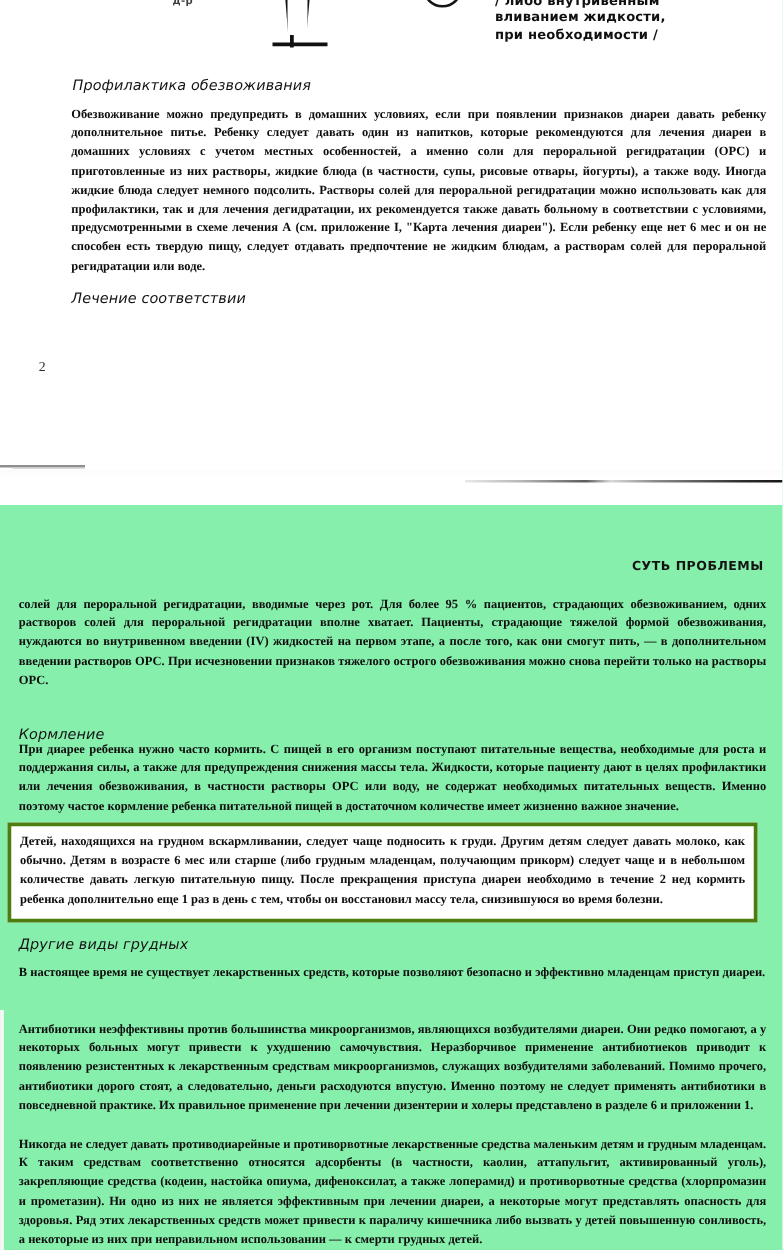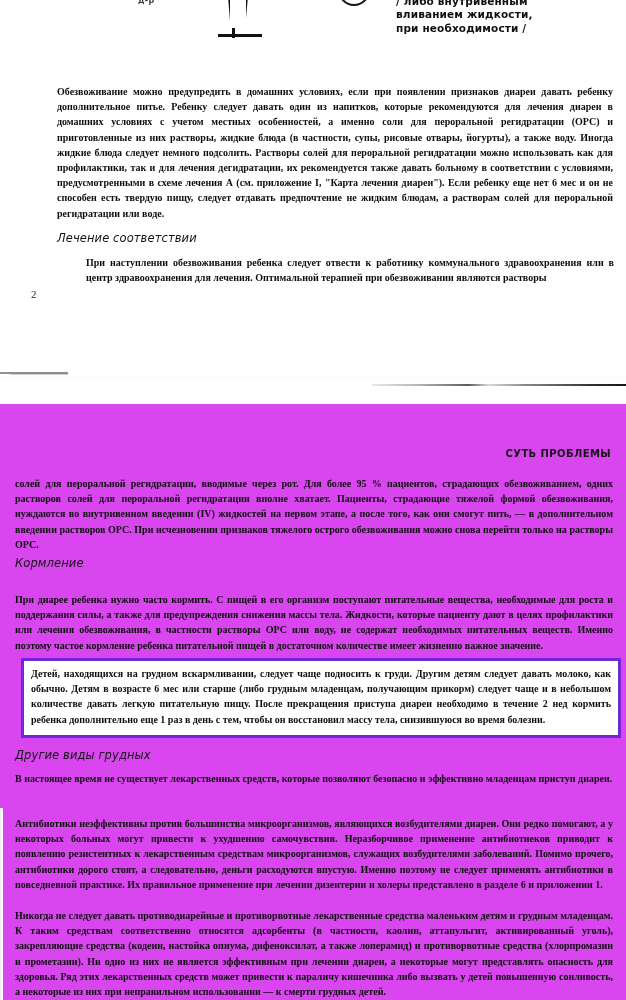--- a/index.html
+++ b/index.html
@@ -141,40 +141,40 @@
     position:absolute; left:0; top:376px; width:626px; height:6px;
     background: linear-gradient(180deg,#fbfbfb,#ffffff);
   }
 
   
   .page-two {
     position: absolute;
     left: 0; top: 404px;
     width: 626px;
     height: 596px;
-    background:#d946ef;
+    background:#86efac;
   }
   .running-head {
     position: absolute;
     right: 15px; top: 44px;
     font-family: "DejaVu Sans", "Liberation Sans", sans-serif;
     font-size: 10px;
     font-weight: 700;
     letter-spacing: .4px;
     color: #141414;
   }
   .p2-par-1 { position:absolute; left: 15px; top: 72px; width: 598px; }
-  .p2-head-1 { position:absolute; left: 15px; top: 152px; }
+  .p2-head-1 { position:absolute; left: 15px; top: 176px; }
   .p2-par-2 { position:absolute; left: 15px; top: 188px; width: 598px; }
 
   .highlight-box {
     position: absolute;
-    left: 21px; top: 254px;
+    left: 6px; top: 254px;
     width: 600px; height: 80px;
-    border: 3px solid #6d28d9;
+    border: 3px solid #4d7c0f;
     background: #ffffff;
   }
   .highlight-box .hl-text {
     position: absolute;
     left: 7px; top: 5px;
     width: 580px;
   }
 
   .p2-head-2 { position:absolute; left: 15px; top: 344px; }
   .p2-par-3 { position:absolute; left: 15px; top: 367px; width: 598px; }
@@ -203,26 +203,26 @@
 
     <div class="circle-head"></div>
 
     <div class="balloon-text">проводит лечение
 растворами ОРС
 / либо внутривенным
 вливанием жидкости,
 при необходимости /</div>
   </div>
 
+  <h2 class="sec-head p1-head-1">Профилактика обезвоживания</h2>
 
   <p class="body-par p1-par-1">Обезвоживание можно предупредить в домашних условиях, если при появлении признаков диареи давать ребенку дополнительное питье. Ребенку следует давать один из напитков, которые рекомендуются для лечения диареи в домашних условиях с учетом местных особенностей, а именно соли для пероральной регидратации (ОРС) и приготовленные из них растворы, жидкие блюда (в частности, супы, рисовые отвары, йогурты), а также воду. Иногда жидкие блюда следует немного подсолить. Растворы солей для пероральной регидратации можно использовать как для профилактики, так и для лечения дегидратации, их рекомендуется также давать больному в соответствии с условиями, предусмотренными в схеме лечения А (см. приложение I, "Карта лечения диареи"). Если ребенку еще нет 6 мес и он не способен есть твердую пищу, следует отдавать предпочтение не жидким блюдам, а растворам солей для пероральной регидратации или воде.</p>
 
   <h2 class="sec-head p1-head-2">Лечение соответствии</h2>
 
-  <p class="body-par p1-par-2">При наступлении обезвоживания ребенка следует отвести к работнику коммунального здравоохранения или в центр здравоохранения для лечения. Оптимальной терапией при обезвоживании являются растворы</p>
 
   <div class="page-num">2</div>
 </div>
 
 <div class="scan-gap"></div>
 <div class="scan-line-a"></div>
 <div class="scan-line-a2"></div>
 <div class="scan-shade"></div>
 <div class="scan-line-b"></div>
 

